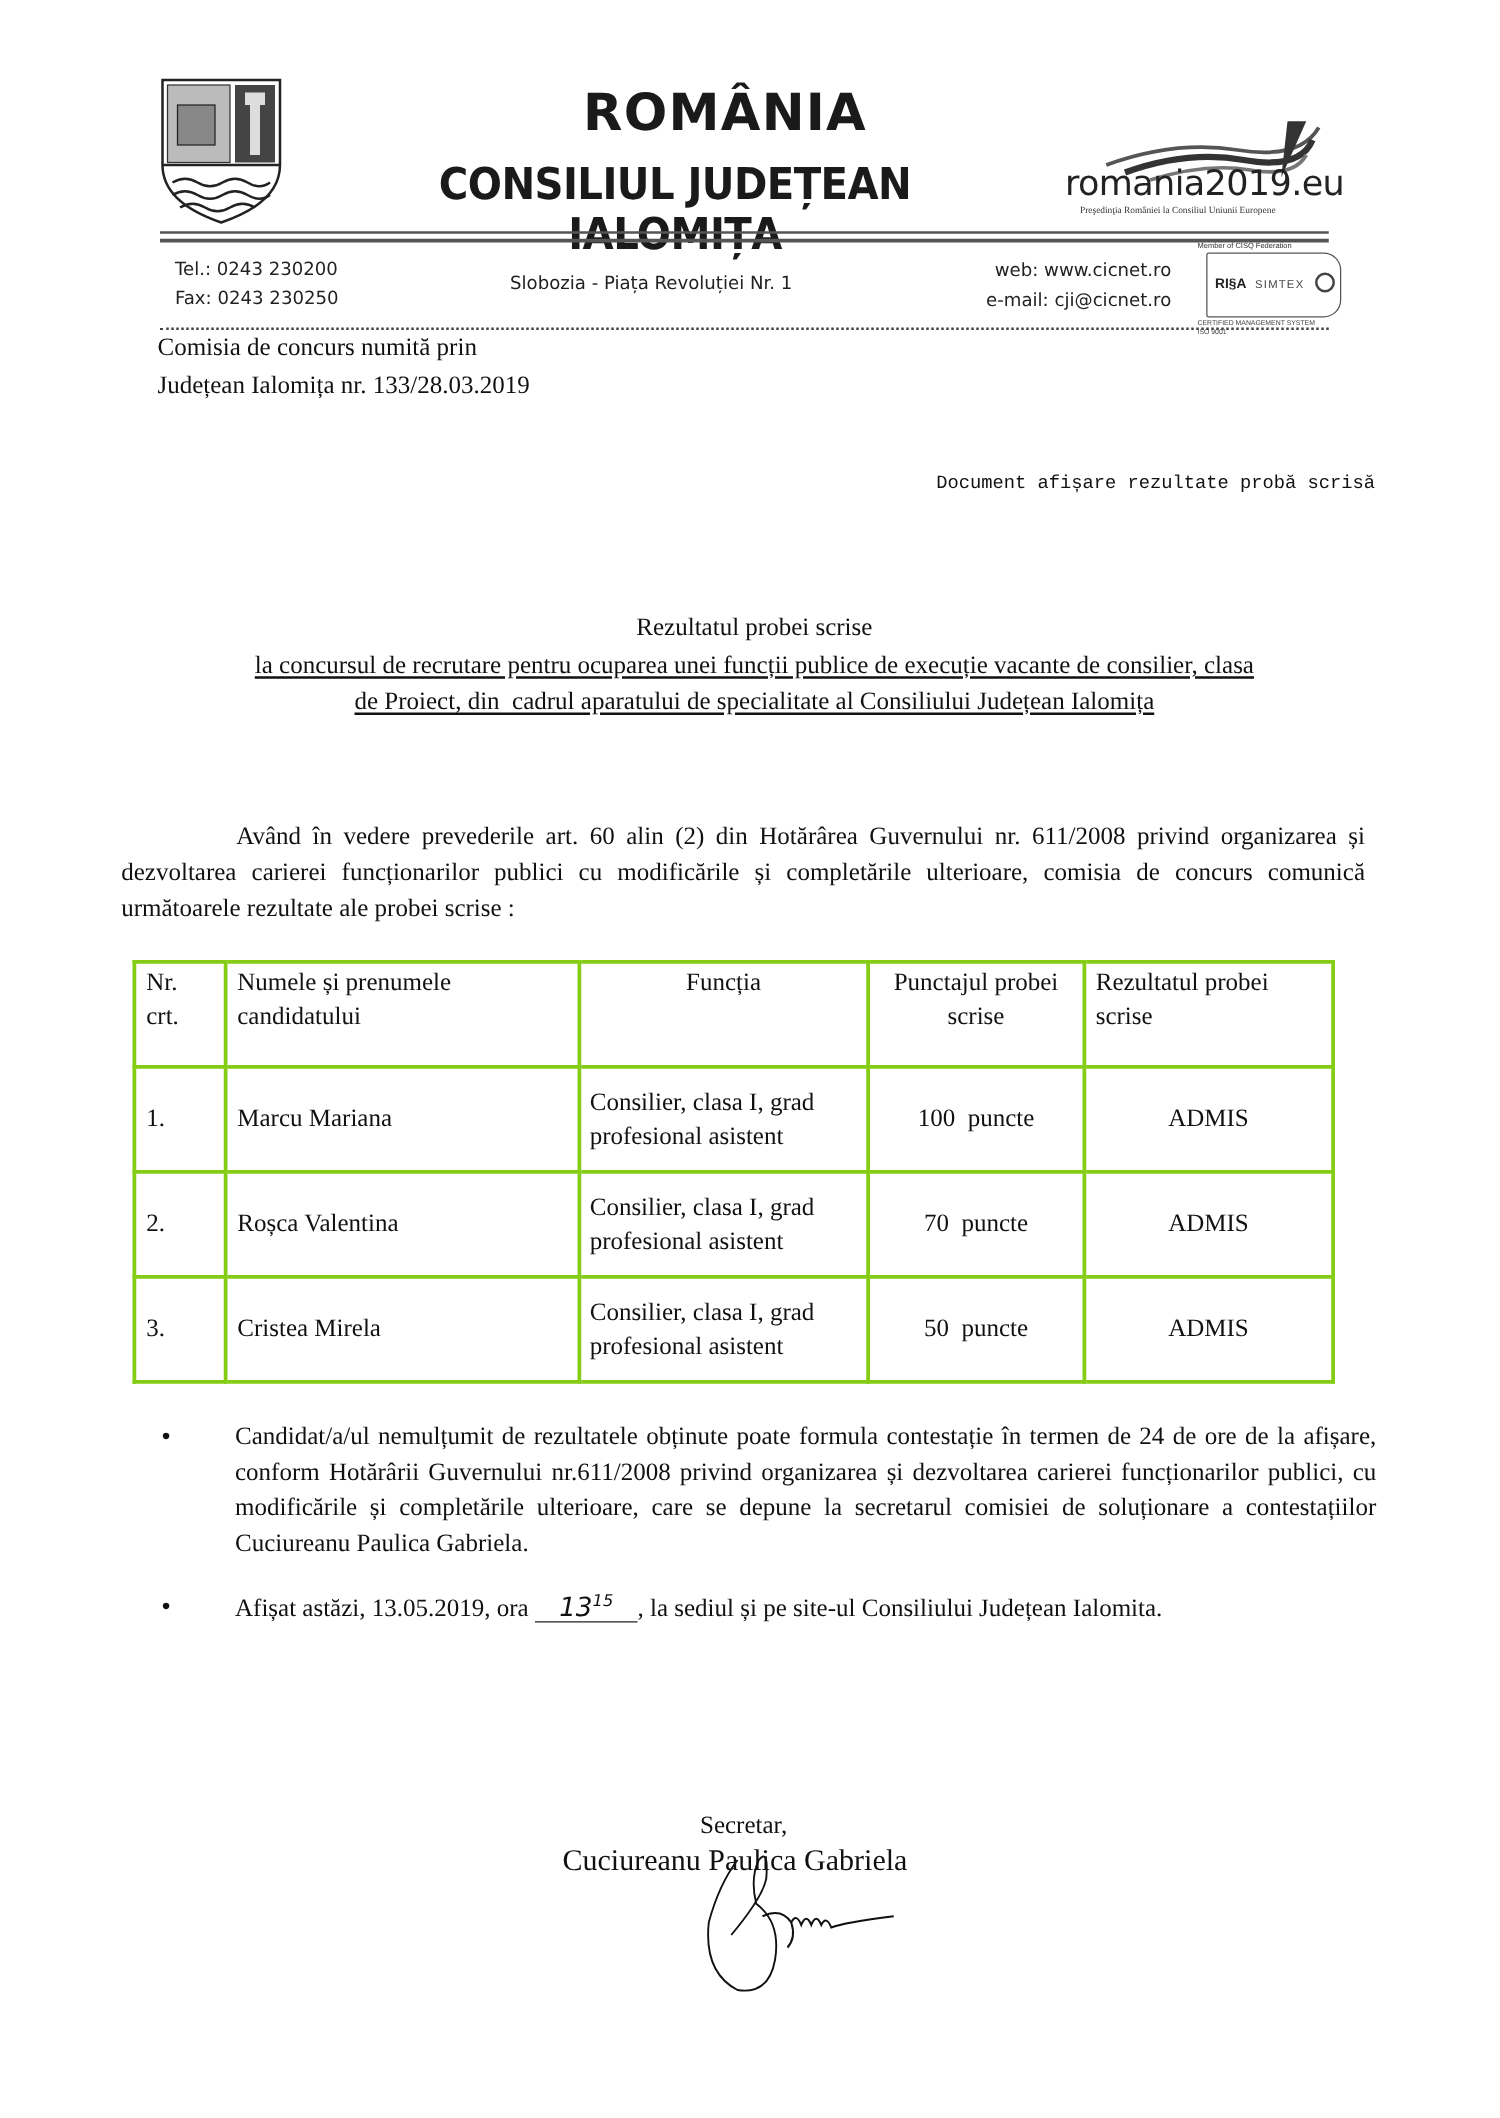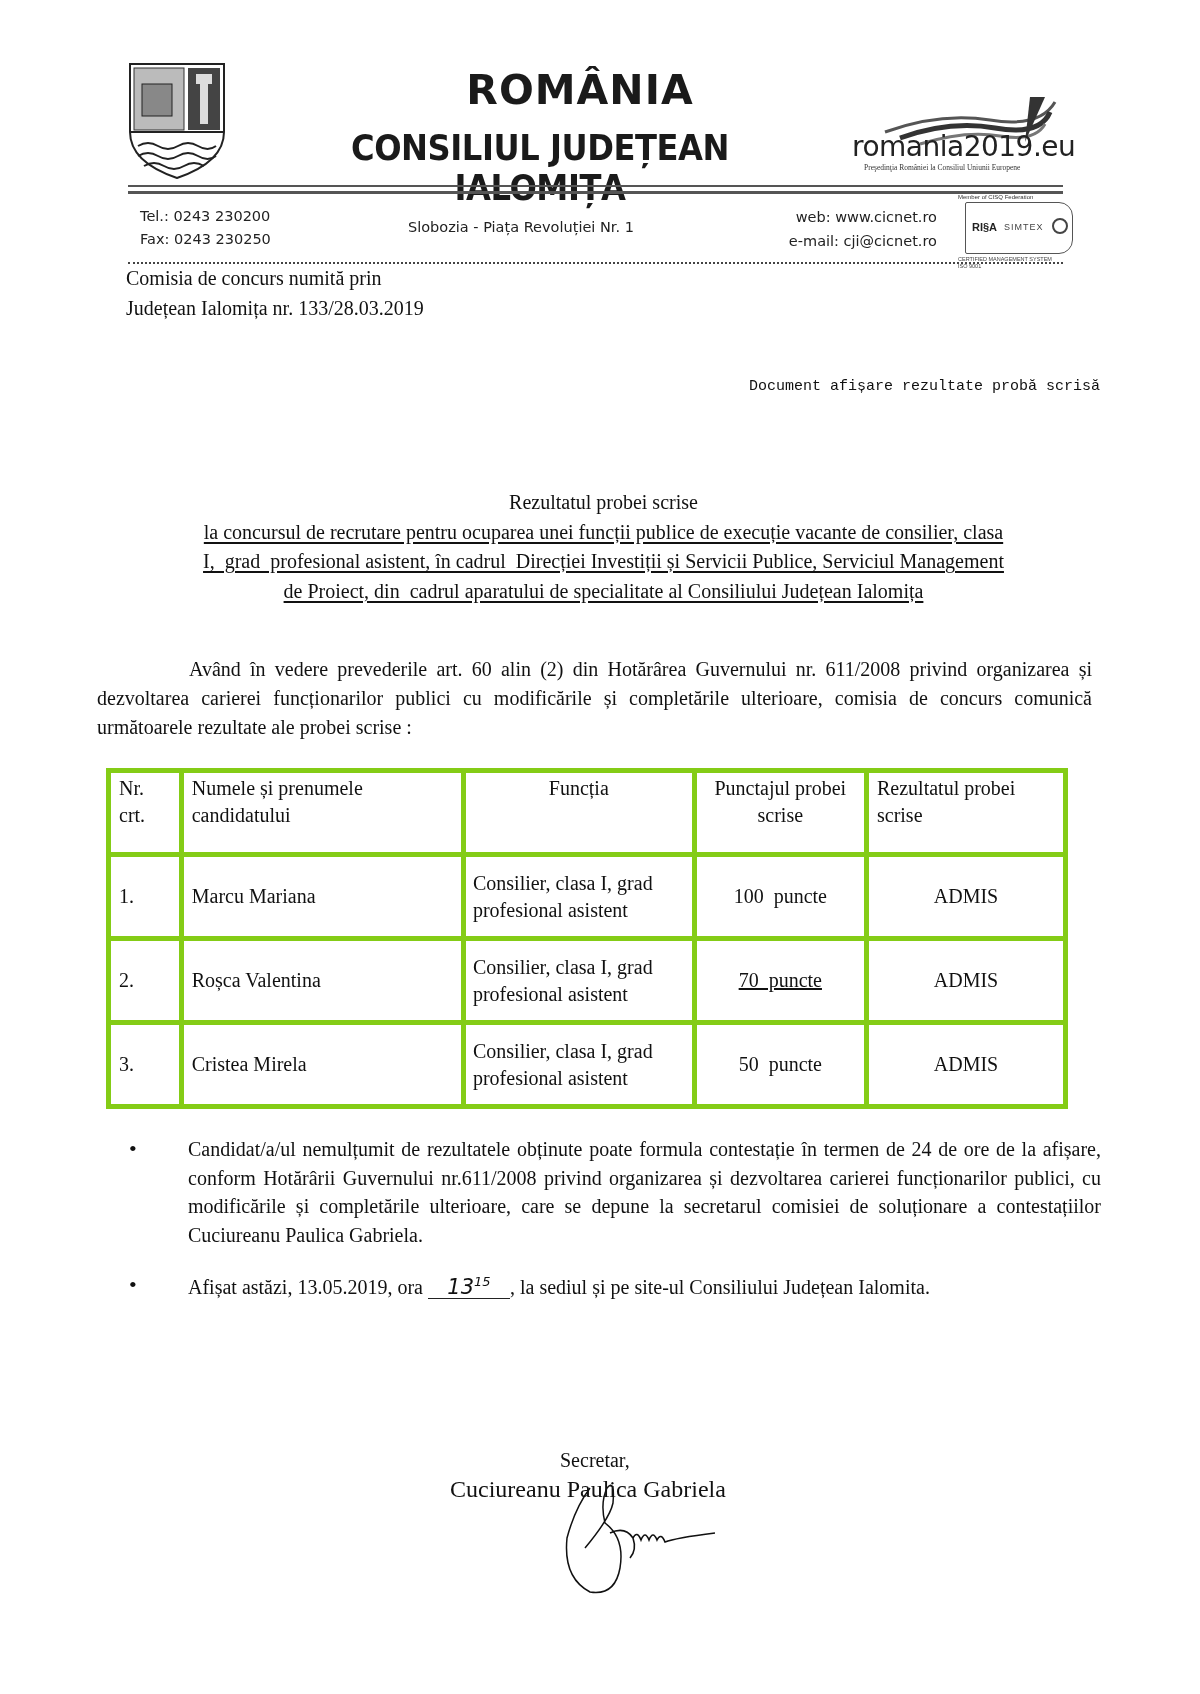--- a/index.html
+++ b/index.html
@@ -33,21 +33,21 @@
   .doc-label { right: 100px; top: 378px; font-size: 15px; font-family: Liberation Mono, monospace; }
 
   .heading { left: 106px; width: 995px; top: 488px; text-align: center; font-size: 20px; line-height: 29.5px; }
   .heading .u { text-decoration: underline; text-underline-offset: 3px; }
 
   .para { left: 97px; width: 995px; top: 655px; font-size: 20px; line-height: 29px; text-align: justify; }
   .para .indent { display: inline-block; width: 92px; }
 
   
   table.results { position: absolute; left: 106px; top: 768px; width: 962px; border-collapse: collapse; font-size: 20px; }
-  table.results td, table.results th { border: 5px solid #84cc16; vertical-align: top; font-weight: normal; line-height: 27px; }
+  table.results td, table.results th { border: 3px solid #84cc16; vertical-align: top; font-weight: normal; line-height: 27px; }
   table.results th { height: 84px; padding: 2px 8px; text-align: left; }
   table.results th.c { text-align: center; }
   table.results td { height: 84px; vertical-align: middle; padding: 0 8px; }
   table.results td.center { text-align: center; }
   table.results td.func { line-height: 27px; padding: 0 7px; }
 
   
   .bullets { left: 126px; width: 975px; top: 1135px; font-size: 20px; line-height: 28.5px; }
   .bullet { position: relative; padding-left: 62px; text-align: justify; margin-bottom: 22px; }
   .bullet::before { content: "•"; position: absolute; left: 3px; top: 0; font-size: 22px; }
@@ -114,21 +114,20 @@
 <div class="abs body-text commission">
   <div>Comisia de concurs numită prin</div>
   <div>Județean Ialomița nr. 133/28.03.2019</div>
 </div>
 
 <div class="abs doc-label">Document afișare rezultate probă scrisă</div>
 
 <div class="abs heading">
   <div>Rezultatul probei scrise</div>
   <div class="u">la concursul de recrutare pentru ocuparea unei funcții publice de execuție vacante de consilier, clasa</div>
-  <div class="u" style="white-space:pre;">I,  grad  profesional asistent, în cadrul  Direcției Investiții și Servicii Publice, Serviciul Management</div>
   <div class="u" style="white-space:pre;">de Proiect, din  cadrul aparatului de specialitate al Consiliului Județean Ialomița</div>
 </div>
 
 <div class="abs para"><span class="indent"></span><span>Având în vedere prevederile art. 60 alin (2) din Hotărârea Guvernului nr. 611/2008 privind organizarea și dezvoltarea carierei funcționarilor publici cu modificările și completările ulterioare, comisia de concurs comunică următoarele rezultate ale probei scrise :</span></div>
 
 <table class="results">
   <colgroup>
     <col style="width:73px">
       <col style="width:284px">
       <col style="width:232px">
@@ -147,21 +146,21 @@
     <td>1.</td>
     <td>Marcu Mariana</td>
     <td class="func">Consilier, clasa I, grad profesional asistent</td>
     <td class="center" style="white-space:pre;">100  puncte</td>
     <td class="center">ADMIS</td>
   </tr>
   <tr>
     <td>2.</td>
     <td>Roșca Valentina</td>
     <td class="func">Consilier, clasa I, grad profesional asistent</td>
-    <td class="center" style="white-space:pre;text-decoration:underline;">70  puncte</td>
+    <td class="center" style="white-space:pre;">70  puncte</td>
     <td class="center">ADMIS</td>
   </tr>
   <tr>
     <td>3.</td>
     <td>Cristea Mirela</td>
     <td class="func">Consilier, clasa I, grad profesional asistent</td>
     <td class="center" style="white-space:pre;">50  puncte</td>
     <td class="center">ADMIS</td>
   </tr>
 </tbody>

